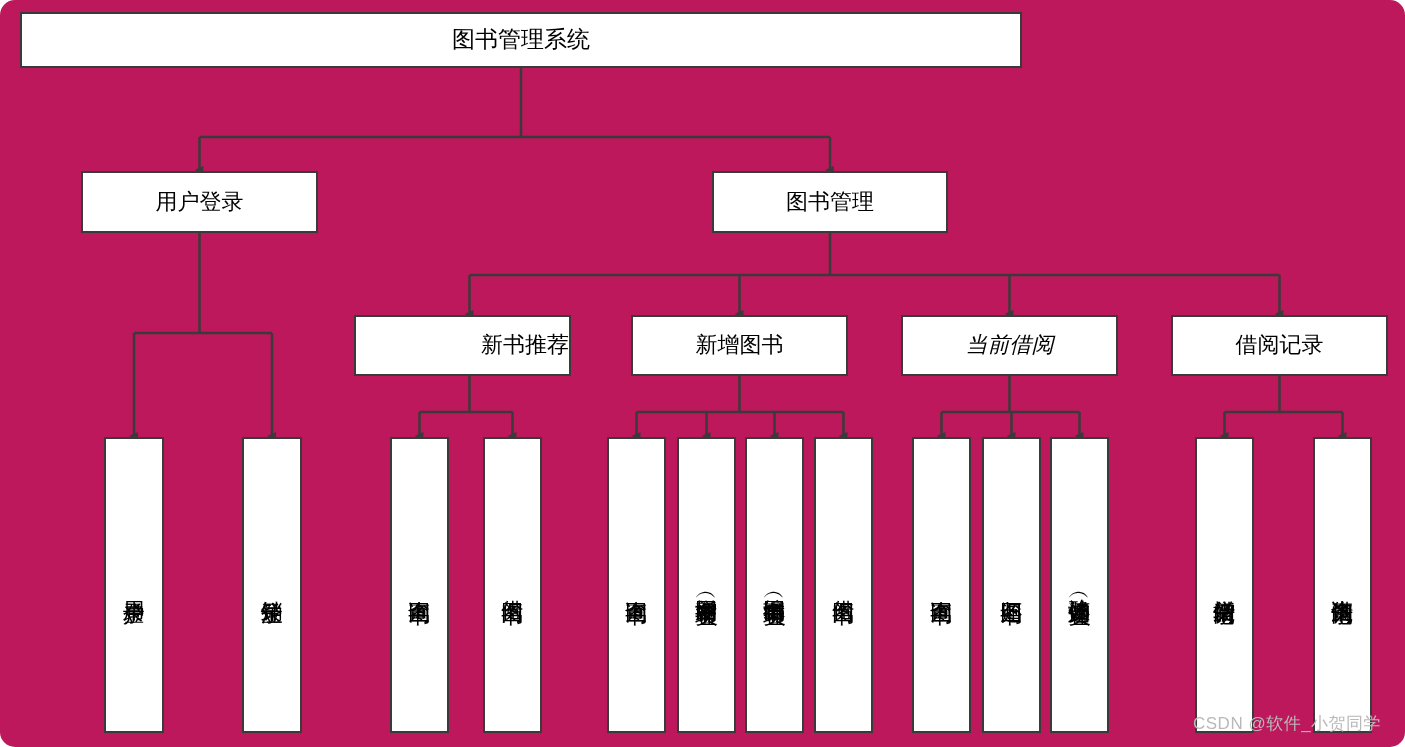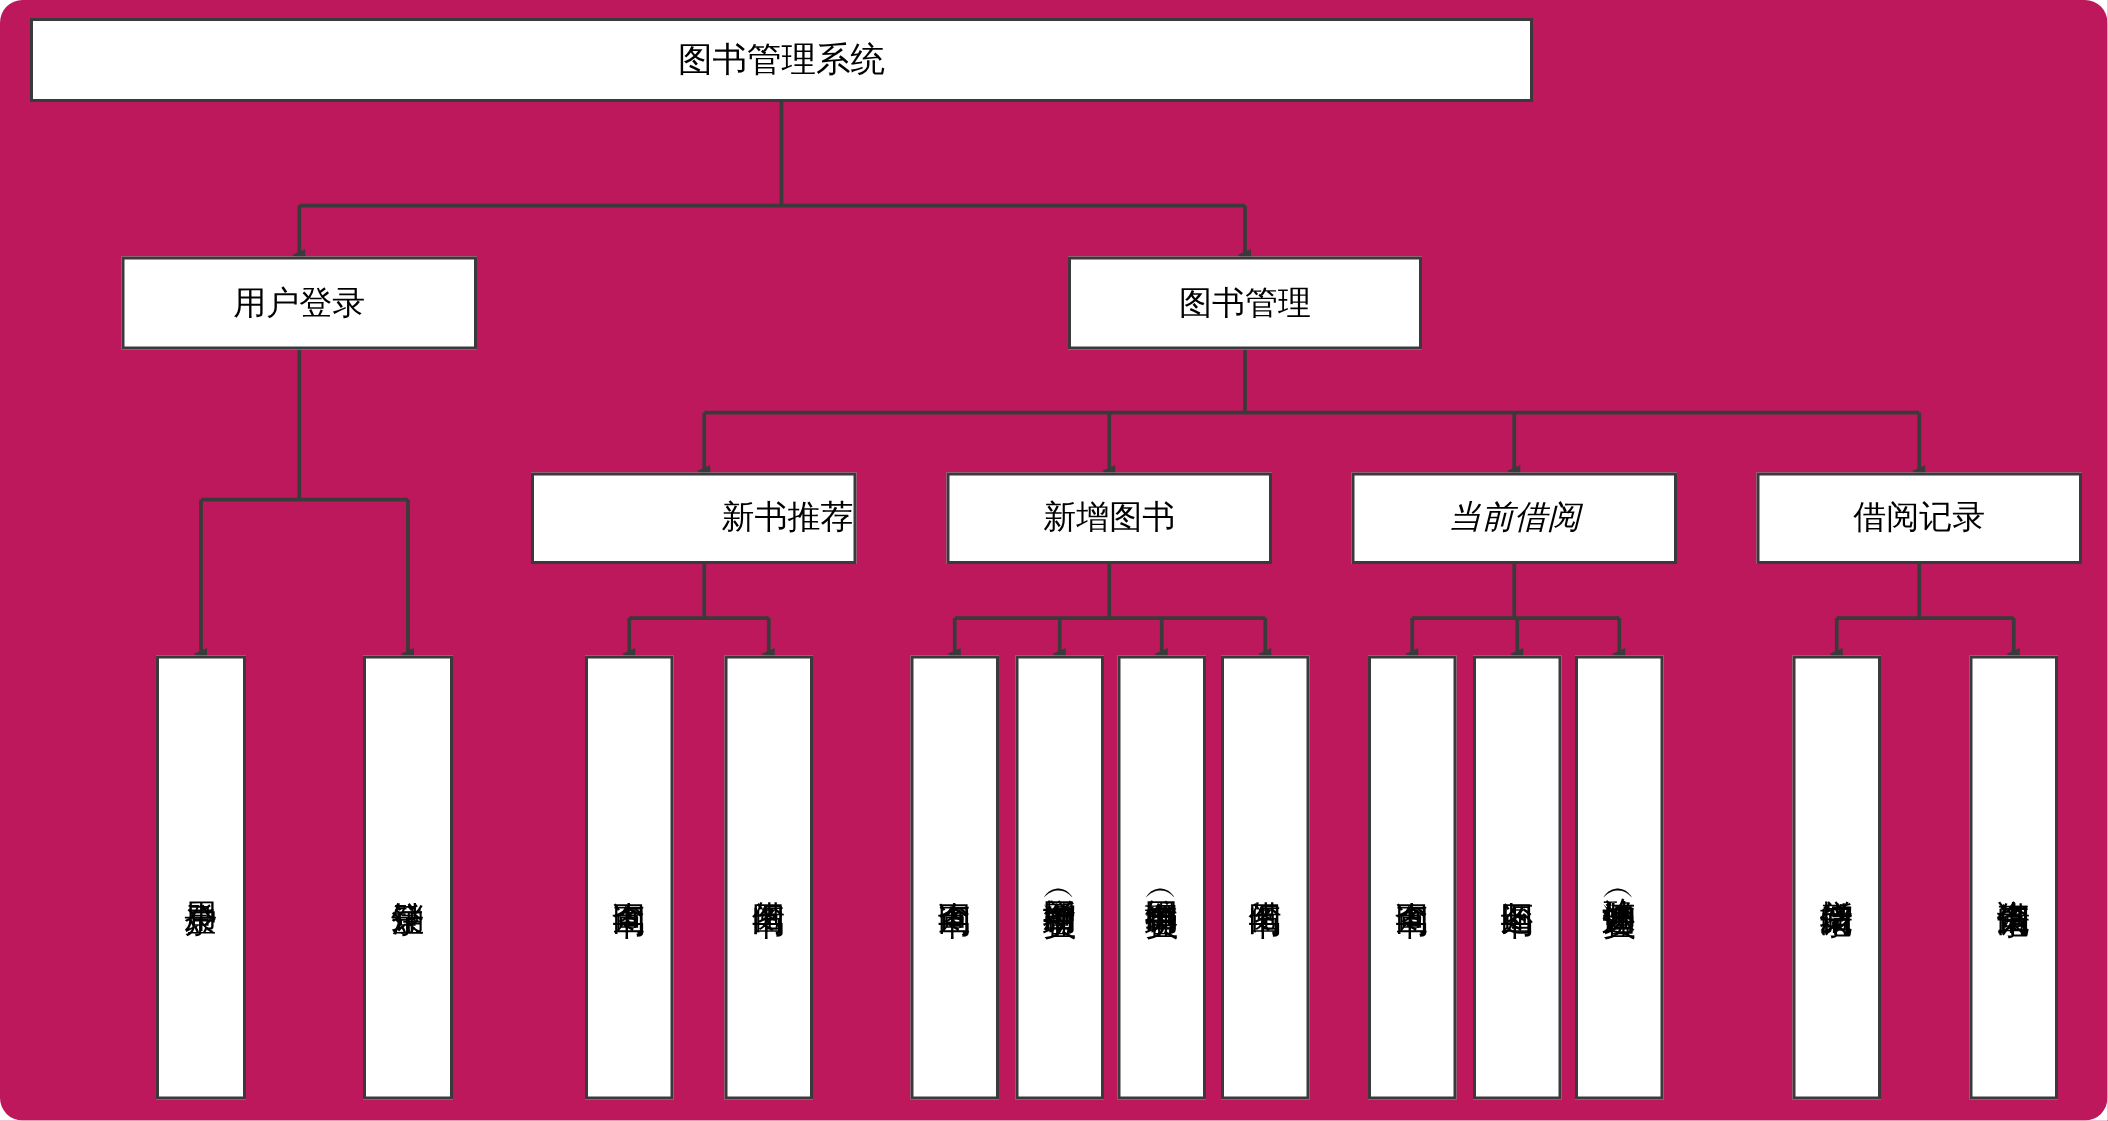--- a/index.html
+++ b/index.html
@@ -165,13 +165,14 @@
       <div class="node v" style="left: 1050px; top: 437px; width: 59px; height: 296px; border-color: rgb(58, 58, 58);">
         <span class="label">确认归还（管理员）</span>
       </div>
       <div class="node v" style="left: 1195px; top: 437px; width: 59px; height: 296px; border-color: rgb(58, 58, 58);">
         <span class="label">新增借阅记录</span>
       </div>
       <div class="node v" style="left: 1313px; top: 437px; width: 59px; height: 296px; border-color: rgb(58, 58, 58);">
         <span class="label">查询借阅记录</span>
       </div>
     </div>
+  <div class="watermark" style="left: 1193px; top: 712px;">CSDN @软件_小贺同学</div>
 </div>
 
 </body></html>

